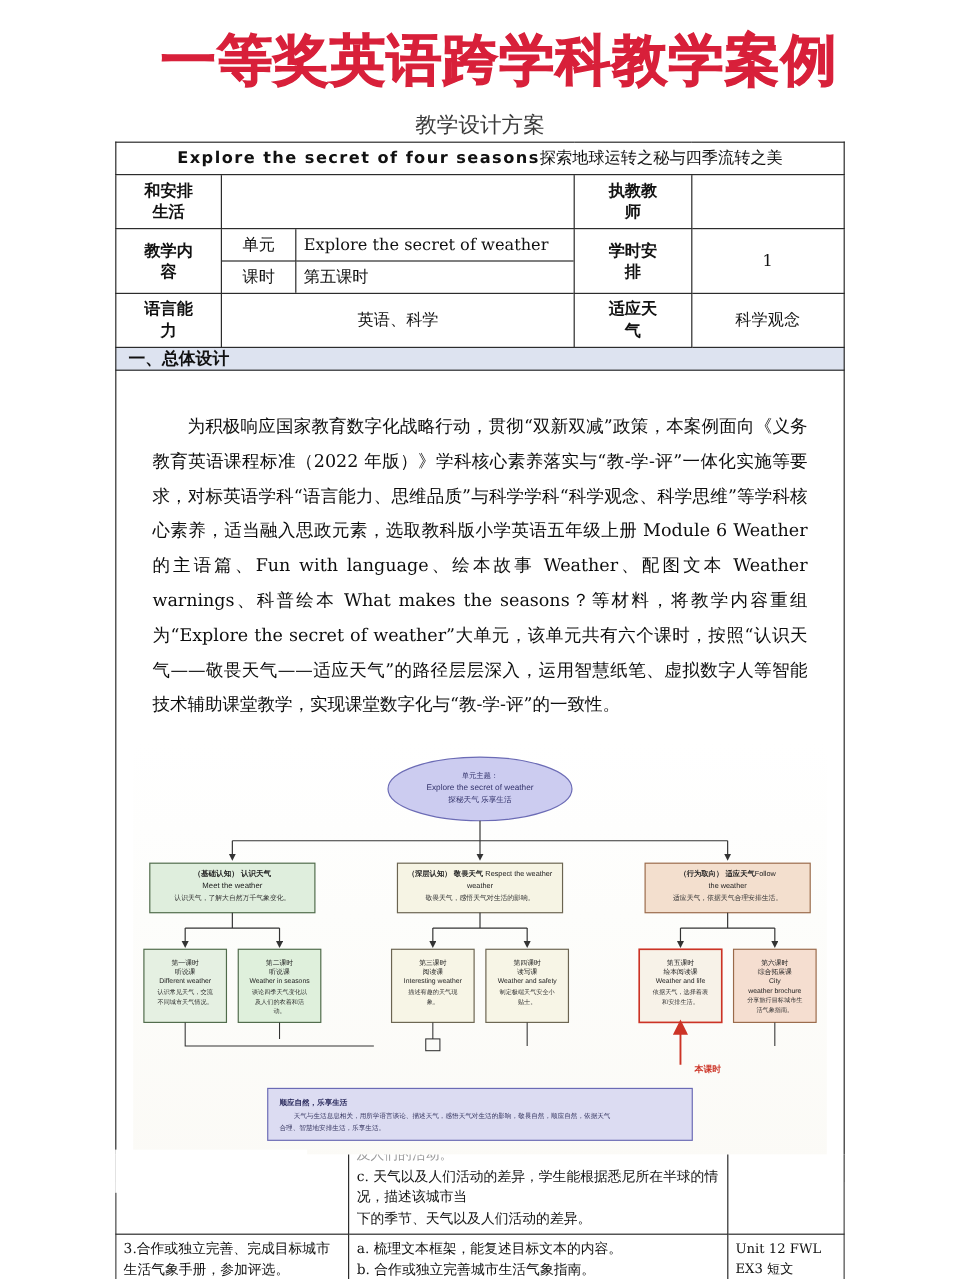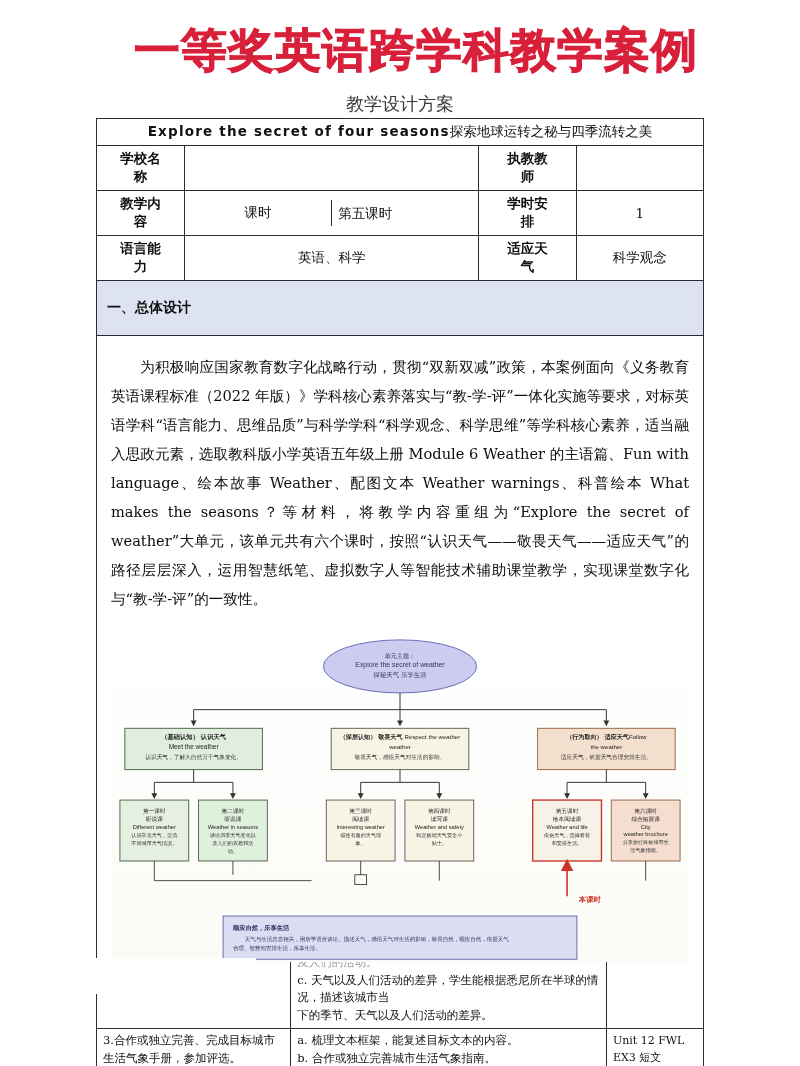--- a/index.html
+++ b/index.html
@@ -116,40 +116,40 @@
     padding: 4px 6px;
   }
   table.nested-tbl tr:last-child td { border-bottom: none; }
   table.nested-tbl td:last-child { border-right: none; }
 
   
   .section-band {
     border: 1px solid #2c2c2c;
     border-top: none;
     background: #dde3f0;
-    padding: 18px 10px;
+    padding: 0 10px;
     font-weight: bold;
     font-size: 14px;
     color: #111;
   }
 
   
   .body-box {
     border: 1px solid #2c2c2c;
     border-top: none;
     padding: 16px 14px 8px 14px;
   }
   .para {
     font-family: "DejaVu Serif", "Liberation Serif", serif;
     font-size: 14.6px;
     line-height: 29px;
     color: #0d0d0d;
     text-indent: 2em;
     text-align: justify;
-    margin: 0;
+    margin: 16px;
   }
 
   
   .flow-wrap {
     position: relative;
     margin: 14px 0 0 0;
     padding: 6px 4px 8px 4px;
     background: linear-gradient(180deg,#ffffff 0%, #fdfdfb 40%, #fbfaf6 100%);
   }
   .flow-svg { display: block; width: 100%; height: auto; }
@@ -207,30 +207,34 @@
         <col style="width:16%">
           <col style="width:21%">
       </colgroup>
       <tbody>
           <tr class="title-row">
         <td colspan="5">
           <span class="en">Explore the secret of four seasons</span><span class="cn">探索地球运转之秘与四季流转之美</span>
         </td>
       </tr>
       <tr>
-        <td class="lbl">学校名称</td>
+        <td class="lbl">和安排生活</td>
         <td colspan="2" class="val-center" style="height:30px"></td>
         <td class="lbl">执教教师</td>
         <td class="val-center"></td>
       </tr>
       <tr>
         <td class="lbl">教学内容</td>
         <td colspan="2" class="nested">
           <table class="nested-tbl">
             <tbody>
+                  <tr>
+              <td class="sub-lbl" style="width:21%">单元</td>
+              <td class="sub-val">Explore the secret of weather</td>
+            </tr>
             <tr>
               <td class="sub-lbl">课时</td>
               <td class="sub-val">第五课时</td>
             </tr>
           </tbody>
               </table>
         </td>
         <td class="lbl">学时安排</td>
         <td class="val-center">1</td>
       </tr>

